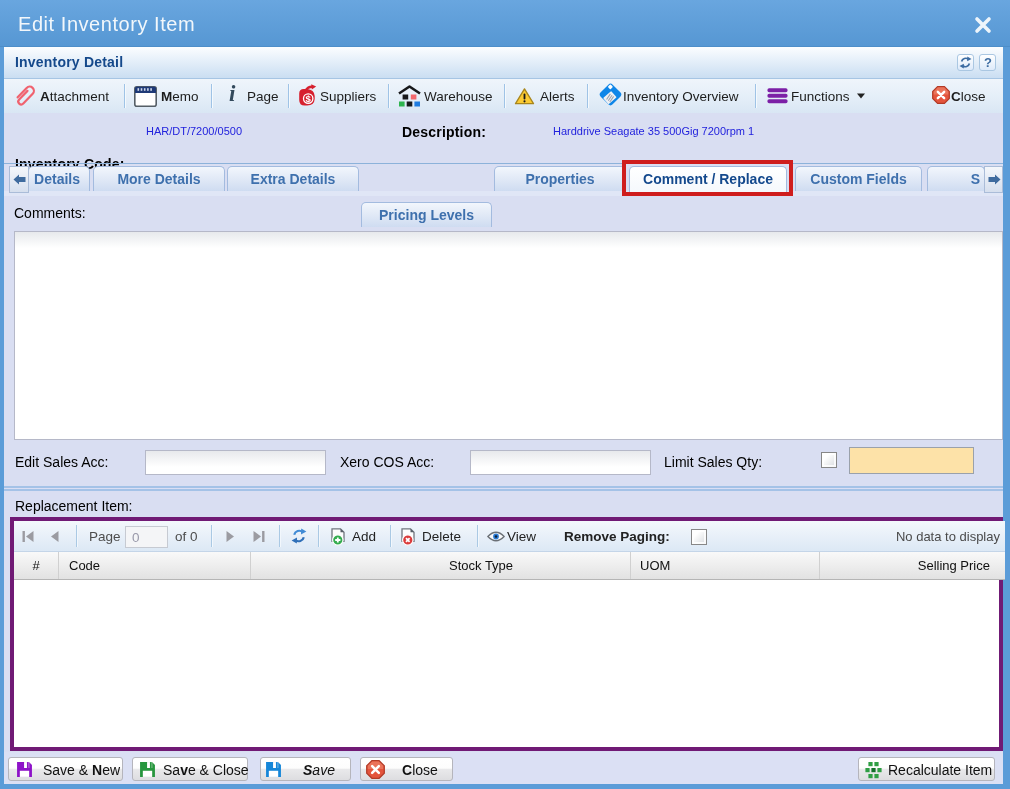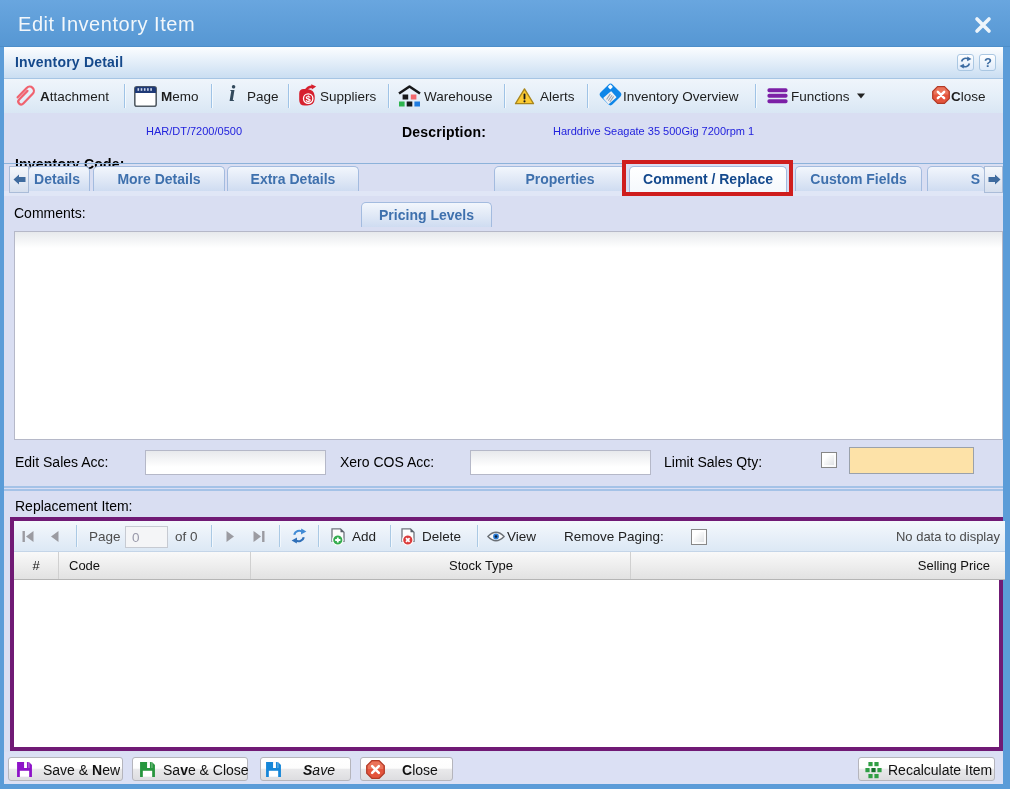--- a/index.html
+++ b/index.html
@@ -232,28 +232,29 @@
         <path d="M6.0 10.2 L9.6 13.8 M9.6 10.2 L6.0 13.8" stroke="#ffffff" stroke-width="1.8"></path>
       </svg>
       <div class="pgtxt" style="left:408px;">Delete</div>
       <div class="pgsep" style="left:463px;"></div>
       <svg class="abs" style="left:473px; top:10px;" width="18" height="11" viewBox="0 0 20 12">
         <path d="M1 6 Q10 -3.5 19 6 Q10 15.5 1 6 Z" fill="#f8fafc" stroke="#6b7076" stroke-width="1.5"></path>
         <circle cx="10" cy="6" r="3.2" fill="#2b7bd4"></circle>
         <circle cx="10" cy="6" r="1.4" fill="#0c2036"></circle>
       </svg>
       <div class="pgtxt" style="left:493px;">View</div>
-      <div class="pgtxt" style="left:550px;">Remove Paging:</div>
+      <div class="pgtxt" style="left:550px;font-weight:bold;">Remove Paging:</div>
       <div class="cb" style="left:677px; top:8px;"></div>
       <div class="pgtxt" style="right:5px; color:#4a4a4a; font-size:13px;">No data to display</div>
     </div>
     <div id="ghead">
       <div class="gcol" style="left:0; width:45px; text-align:center;">#</div>
       <div class="gcol" style="left:45px; width:192px; padding-left:10px;">Code</div>
       <div class="gcol" style="left:427px; width:190px; padding-left:8px;">Stock Type</div>
+      <div class="gcol" style="left:617px; width:189px; padding-left:9px;">UOM</div>
       <div class="gcol" style="left:806px; width:185px; text-align:right; padding-right:15px; border-right:none;">Selling Price</div>
     </div>
   </div>
   <div id="bottombar">
     <div class="btn" style="left:4px; width:115px;">
       <svg class="abs" style="left:7px; top:3px;" width="17" height="17" viewBox="0 0 16 16">
         <path d="M1 1 h11.3 L15 3.7 V15 H1 Z" fill="#8d12c8"></path>
         <rect x="7.6" y="1" width="4.8" height="5.6" fill="#ffffff"></rect>
         <rect x="10.3" y="1" width="1.7" height="5.6" fill="#8d12c8"></rect>
         <rect x="3.6" y="9.2" width="8.8" height="5.8" fill="#ffffff"></rect>

